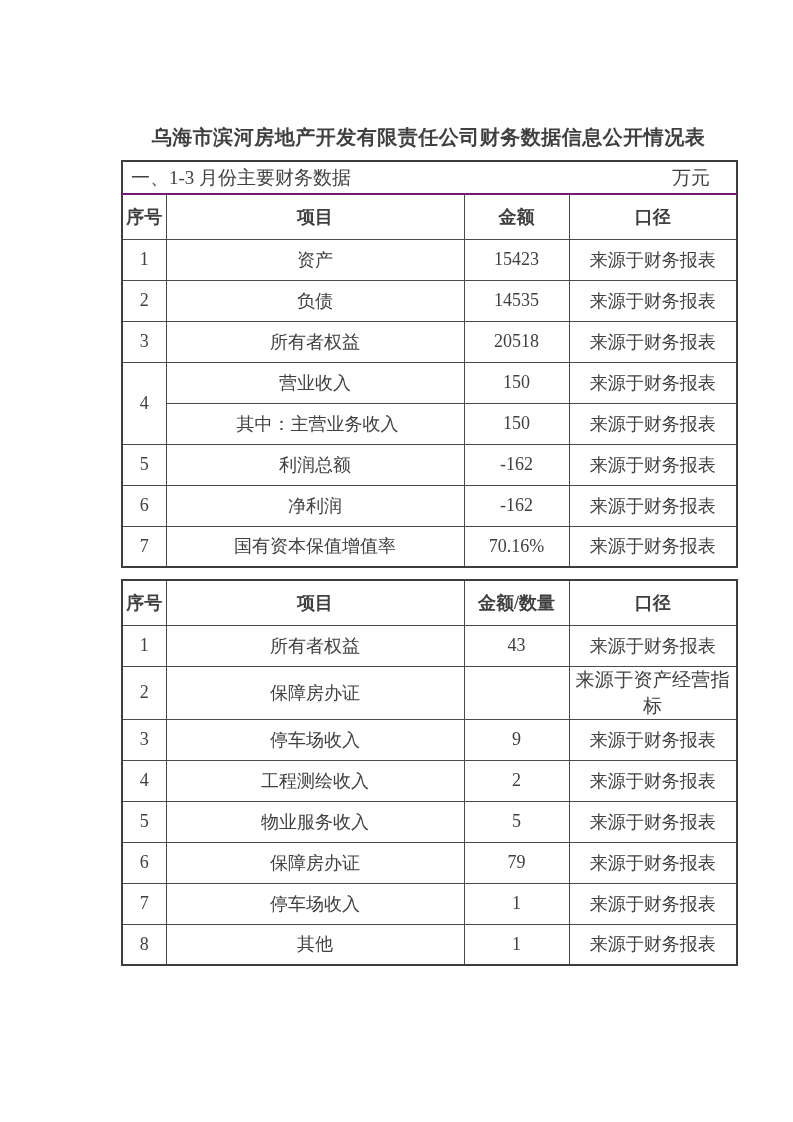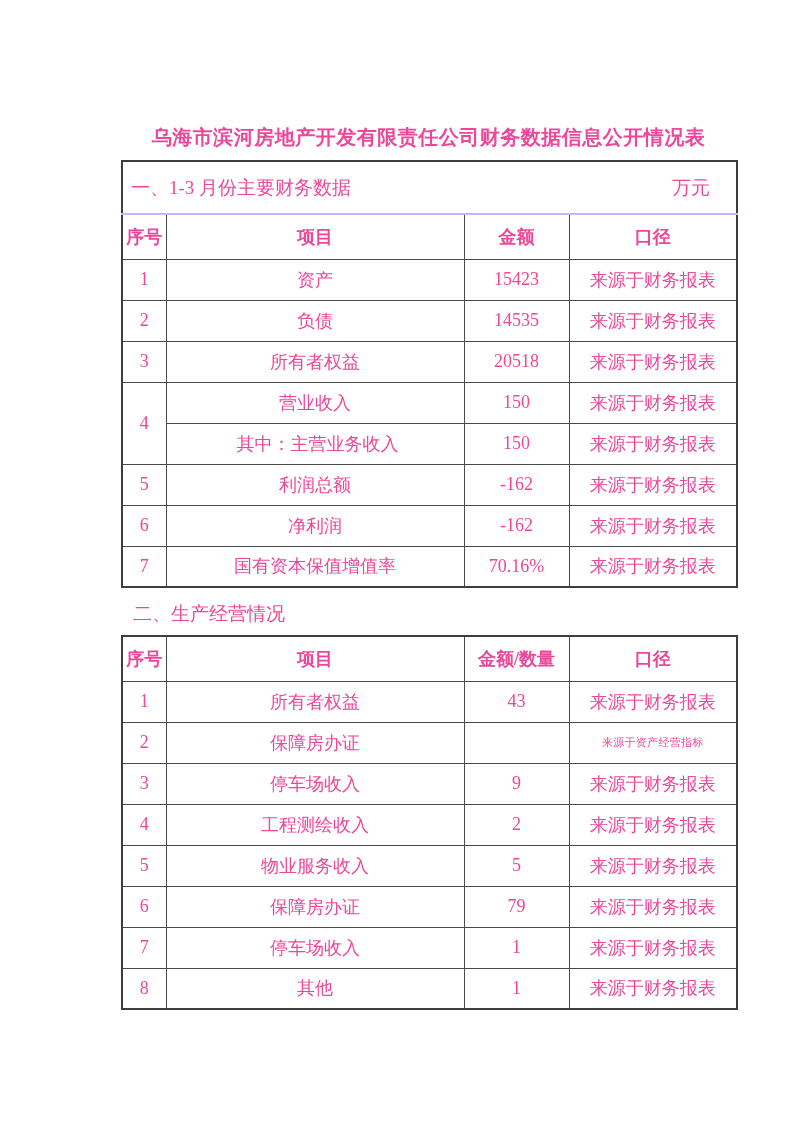--- a/index.html
+++ b/index.html
@@ -2,21 +2,21 @@
 <html><head>
 <meta charset="utf-8">
 <style>
   html, body { margin: 0; padding: 0; background: #ffffff; }
   .page {
     position: relative;
     width: 793px;
     height: 1122px;
     background: #ffffff;
     font-family: "Liberation Serif", "DejaVu Serif", serif;
-    color: #ec4899;
+    color: #404040;
     overflow: hidden;
   }
   .content {
     position: absolute;
     left: 121px;
     top: 126px;
     width: 615px;
   }
   .doc-title {
     text-align: center;
@@ -29,22 +29,22 @@
   }
   table {
     border-collapse: collapse;
     width: 615px;
     table-layout: fixed;
     margin-top: 11px;
   }
   table { border: 2px solid #3d3d3d; }
   td, th { border: 1px solid #4a4a4a; box-sizing: border-box; }
   .section-row td {
-    border-bottom: 2px solid #c4b5fd;
-    height: 53px;
+    border-bottom: 2px solid #701a75;
+    height: 33px;
     padding: 0;
   }
   .section-flex {
     display: flex;
     justify-content: space-between;
     align-items: center;
     font-size: 19px;
     padding-left: 8px;
     padding-right: 26px;
   }
@@ -54,21 +54,21 @@
     font-size: 18px;
   }
   td {
     text-align: center;
     font-size: 18px;
     height: 41px;
     padding: 0 4px;
   }
   .t2 td { height: 41px; }
   .left-item { text-align: center; padding-left: 9px; }
-  .small-source { font-size: 11px; letter-spacing: 0.3px; font-family: Liberation Serif, serif; }
+  .small-source { font-size: 19px; letter-spacing: 0.3px; font-family: Liberation Serif, serif; }
   .sec2-heading {
     font-size: 19px;
     margin: 15px 0 0 12px;
     line-height: 21px;
   }
 </style>
 </head>
 <body>
 
 <div class="page">
@@ -141,21 +141,20 @@
       </tr>
       <tr>
         <td>7</td>
         <td>国有资本保值增值率</td>
         <td>70.16%</td>
         <td>来源于财务报表</td>
       </tr>
     </tbody>
       </table>
 
-    <div class="sec2-heading">二、生产经营情况</div>
 
     <table class="t2">
       <colgroup>
         <col style="width:44px">
           <col style="width:298px">
           <col style="width:105px">
           <col style="width:168px">
       </colgroup>
       <tbody>
           <tr class="head-row">

